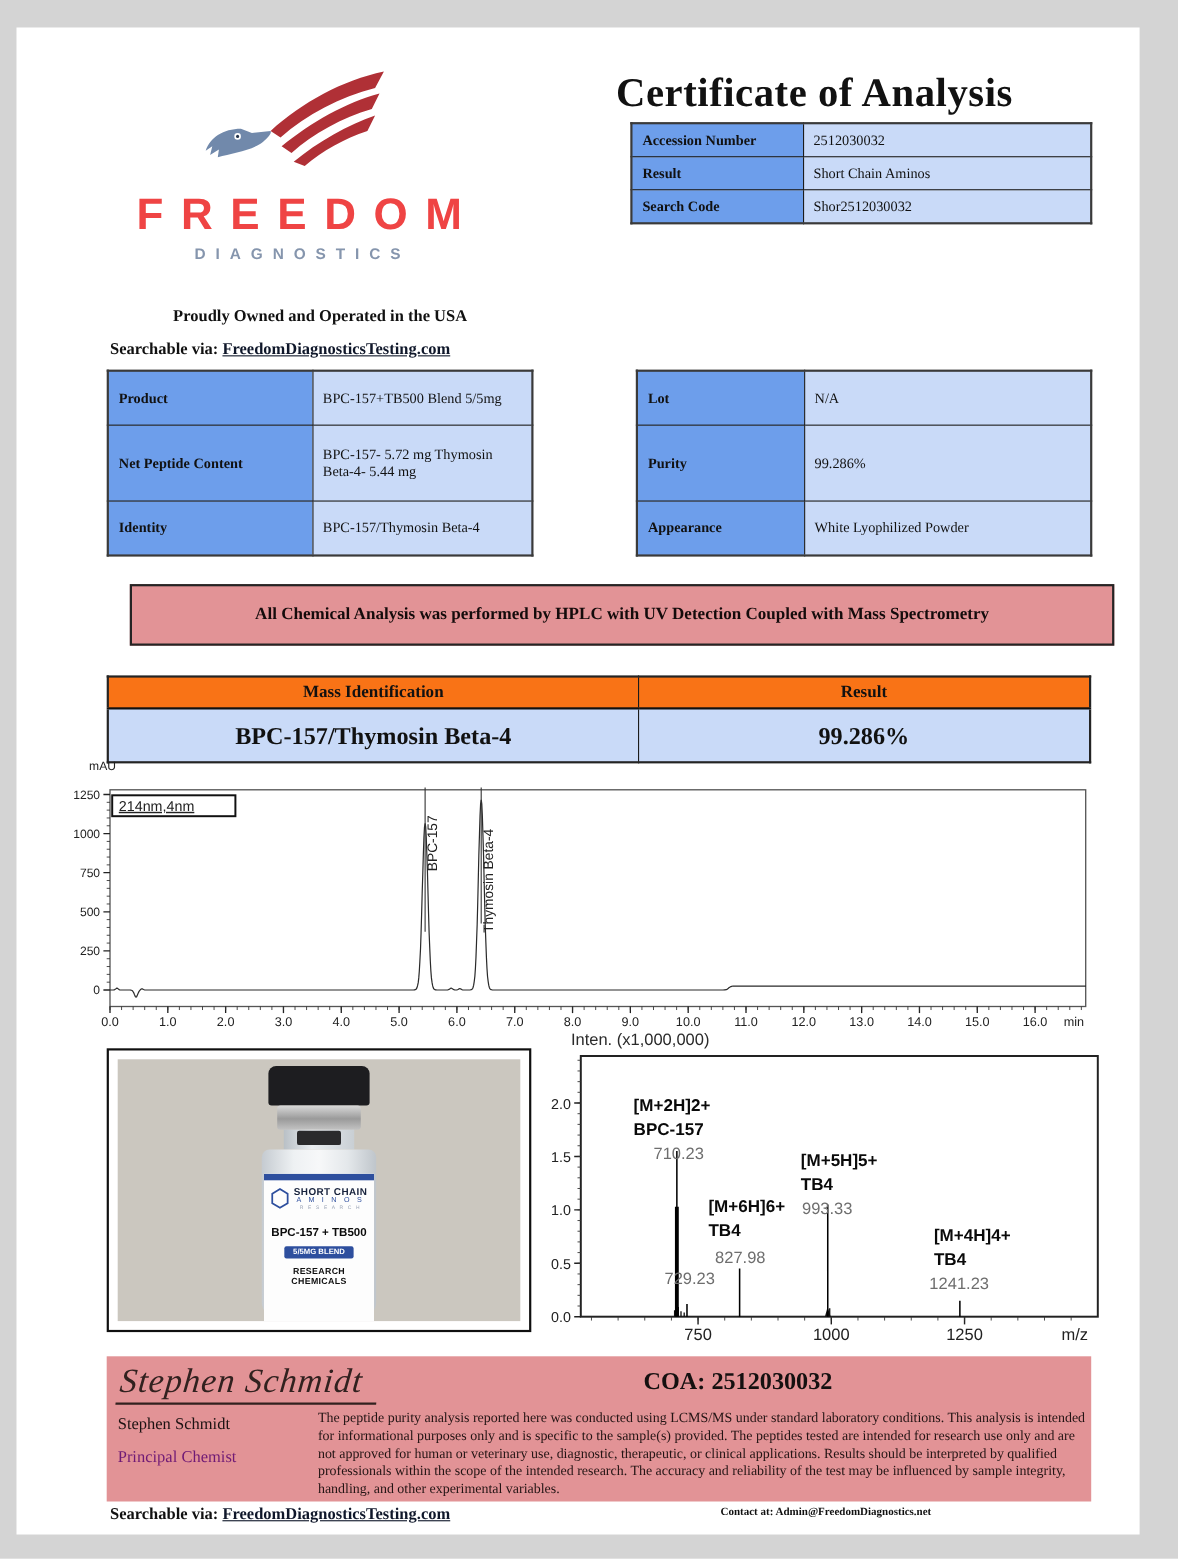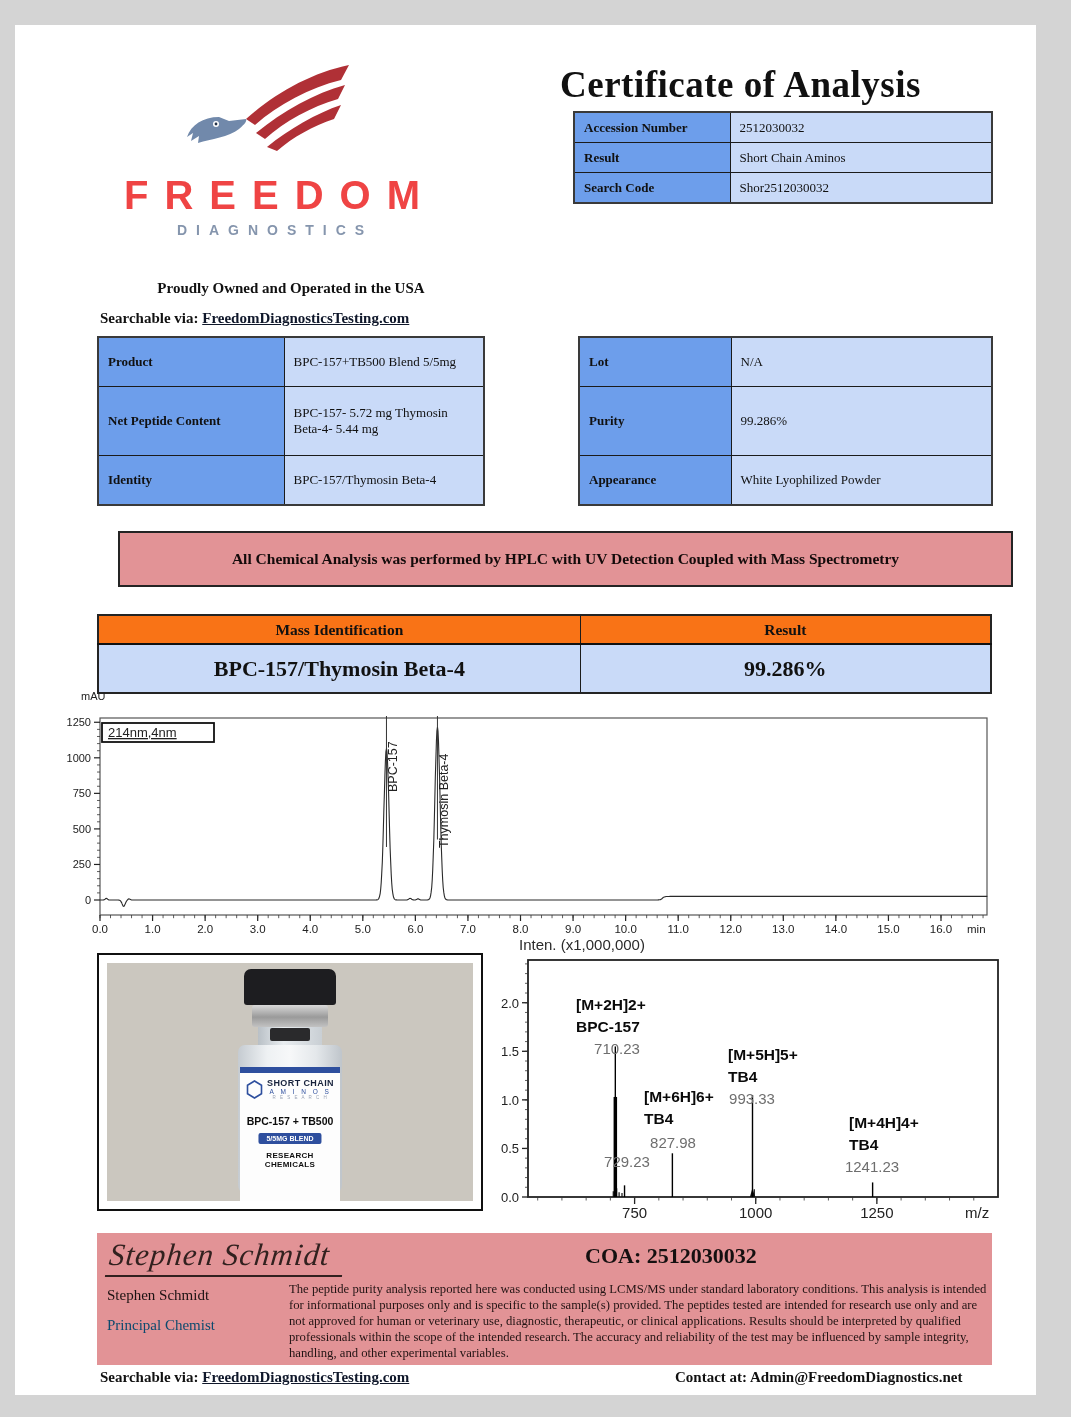--- a/index.html
+++ b/index.html
@@ -86,26 +86,26 @@
          color:#fff;font-size:7px;font-weight:bold;padding:2px 8px;border-radius:2px;white-space:nowrap;}
   .vcat{position:absolute;top:84px;width:100%;font-size:8px;font-weight:bold;color:#101010;letter-spacing:0.3px;}
 
   
   .sig-block{left:82px;top:1208px;width:895px;height:132px;background:#e29396;box-sizing:border-box;}
   .sig-script{position:absolute;left:10px;top:4px;font-style:italic;font-size:31px;color:#32211f;
               letter-spacing:1px;border-bottom:2px solid #32211f;padding:0 14px 2px 2px;
               transform:skewX(-6deg);}
   .sig-coa{position:absolute;left:488px;top:10px;font-weight:bold;font-size:22px;color:#151010;}
   .sig-name{position:absolute;left:10px;top:54px;font-size:15px;color:#1c1212;}
-  .sig-role{position:absolute;left:10px;top:84px;font-size:15px;color:#0c4a6e;}
+  .sig-role{position:absolute;left:10px;top:84px;font-size:15px;color:#701a75;}
   .sig-disc{position:absolute;left:192px;top:48px;width:706px;font-size:12.7px;line-height:1.26;color:#231414;}
 
   
   .footer-left{left:85px;top:1344px;font-weight:bold;font-size:15px;}
-  .footer-right{left:660px;top:1344px;font-weight:bold;font-size:15px;}
+  .footer-right{left:640px;top:1344px;font-weight:bold;font-size:10px;}
 </style>
 </head>
 <body>
 
 <div class="page">
 
   <svg class="abs eagle" width="178" height="108" viewBox="0 0 178 108">
     <path d="M63,56 C92,30 128,10 166,2 L158,17 C126,25 96,41 72,62 Z" fill="#b03036"></path>
     <path d="M73,70 C100,48 132,30 162,22 L155,36 C128,44 102,58 82,76 Z" fill="#b03036"></path>
     <path d="M84,84 C106,66 134,50 158,42 L151,56 C130,63 110,74 94,88 Z" fill="#b03036"></path>

